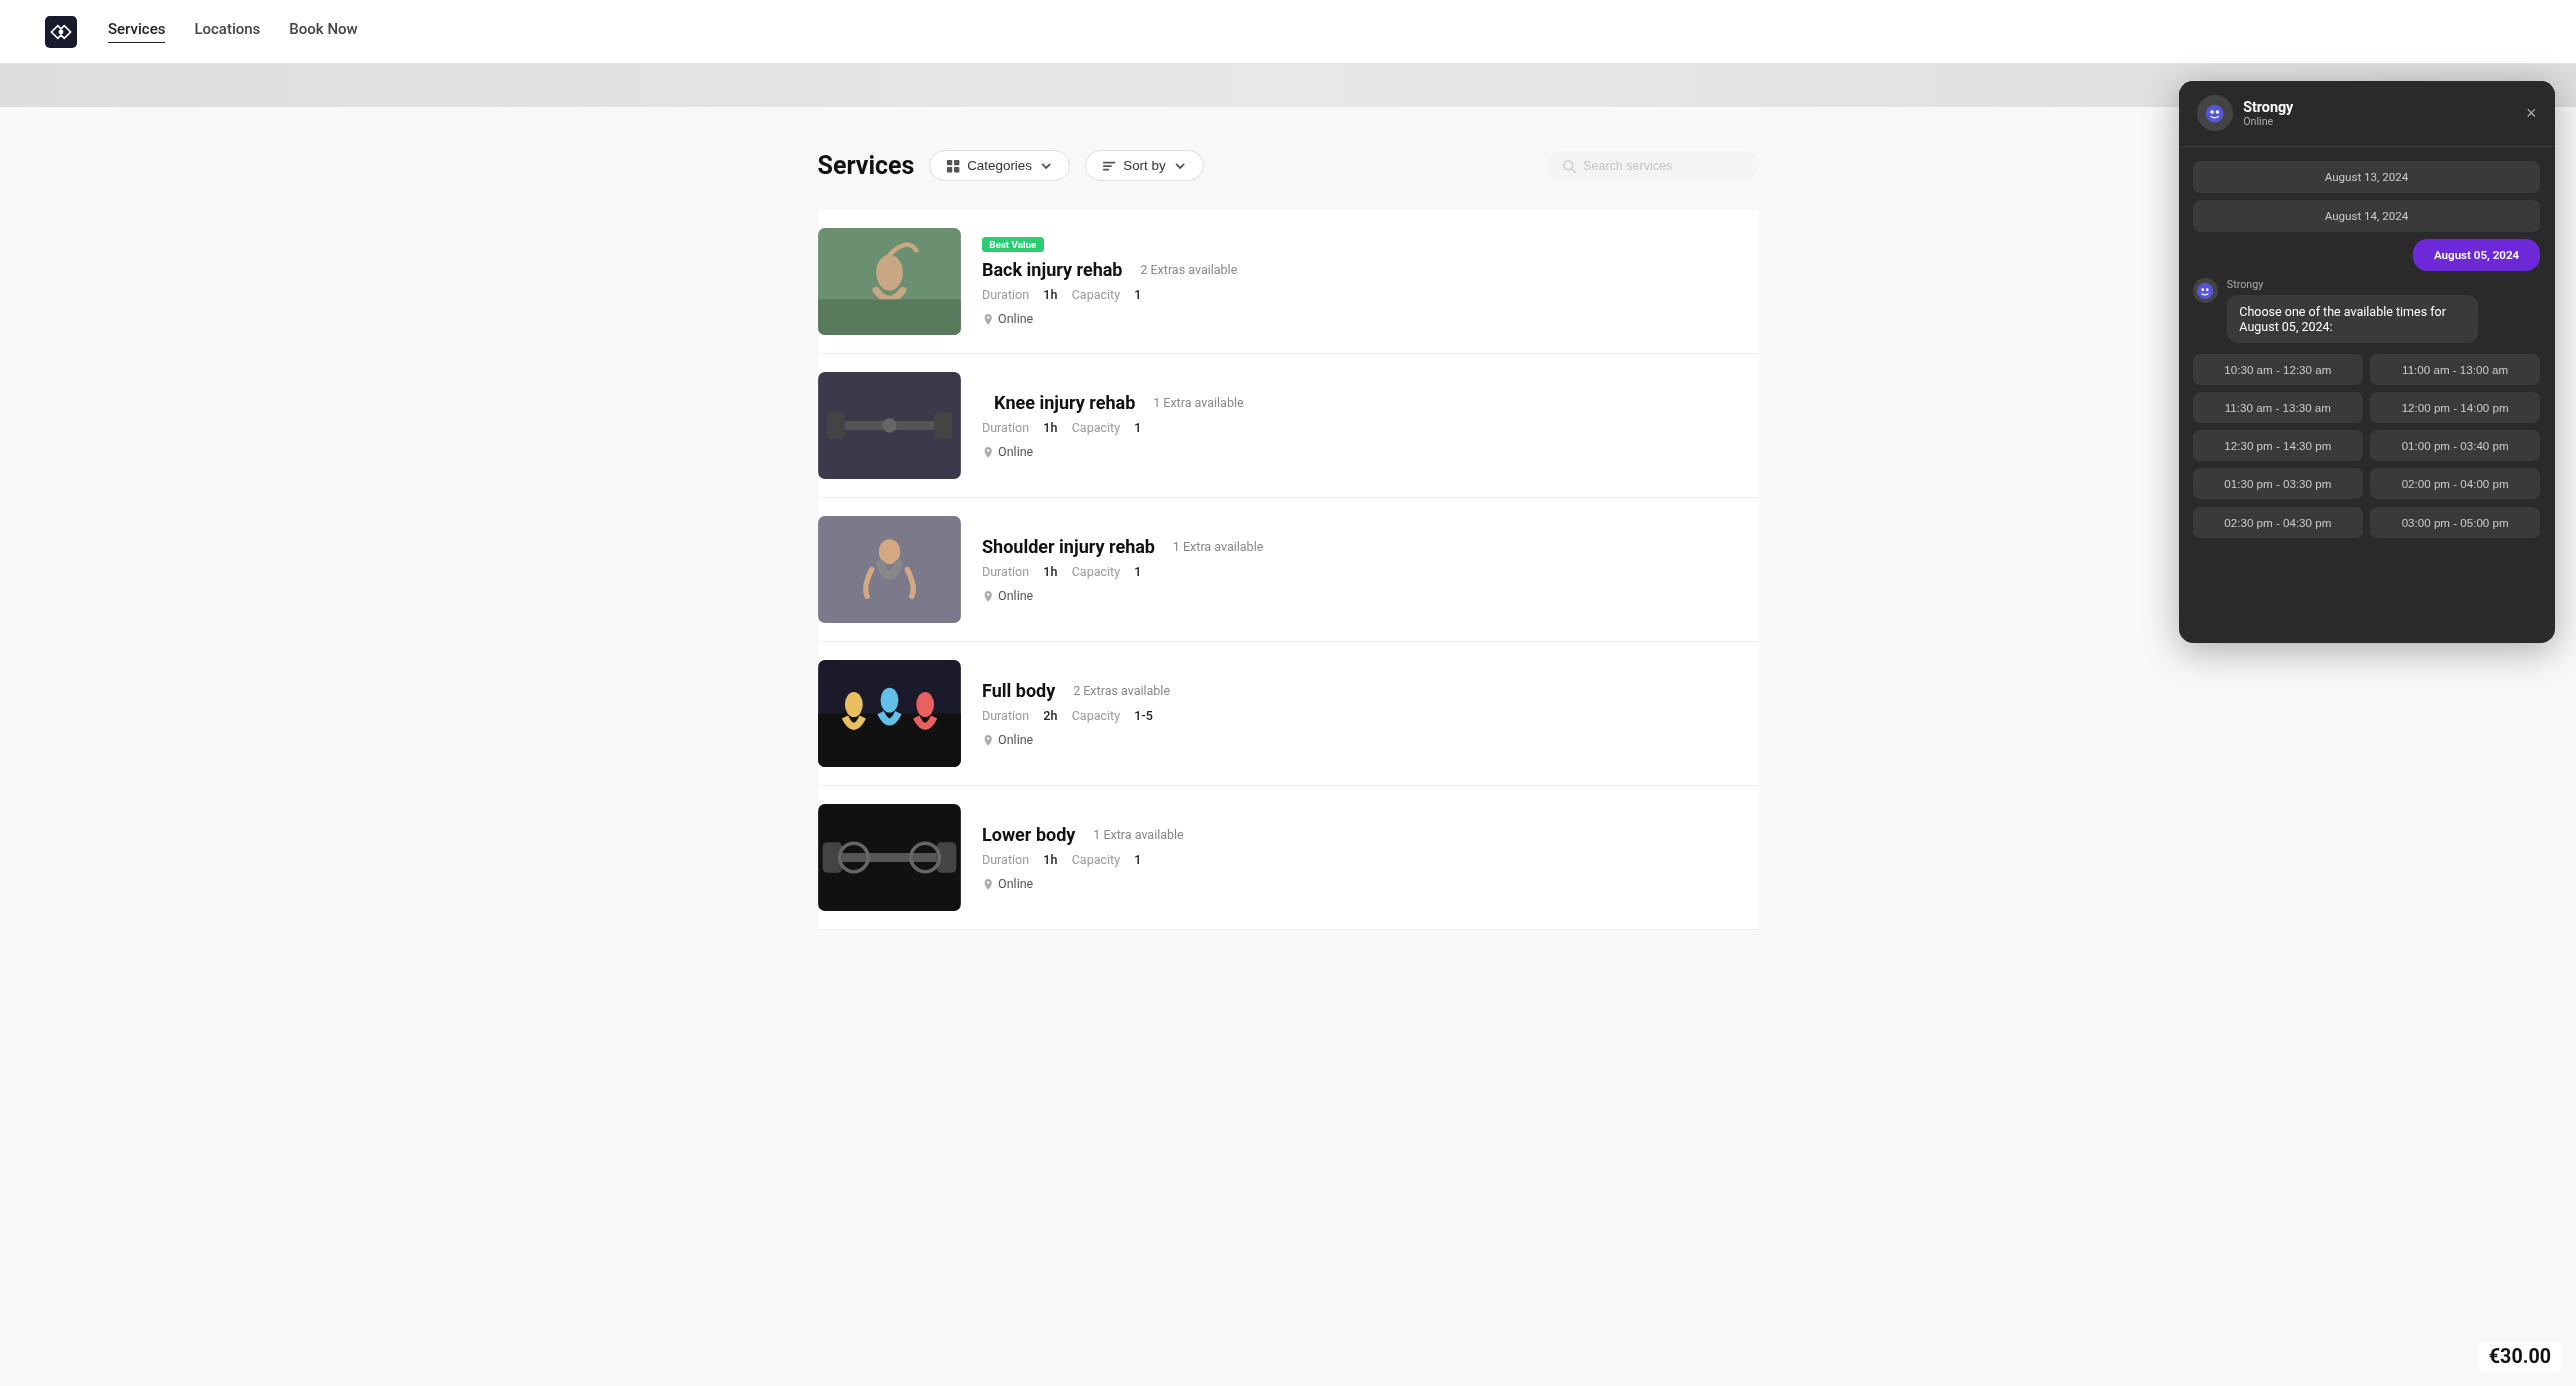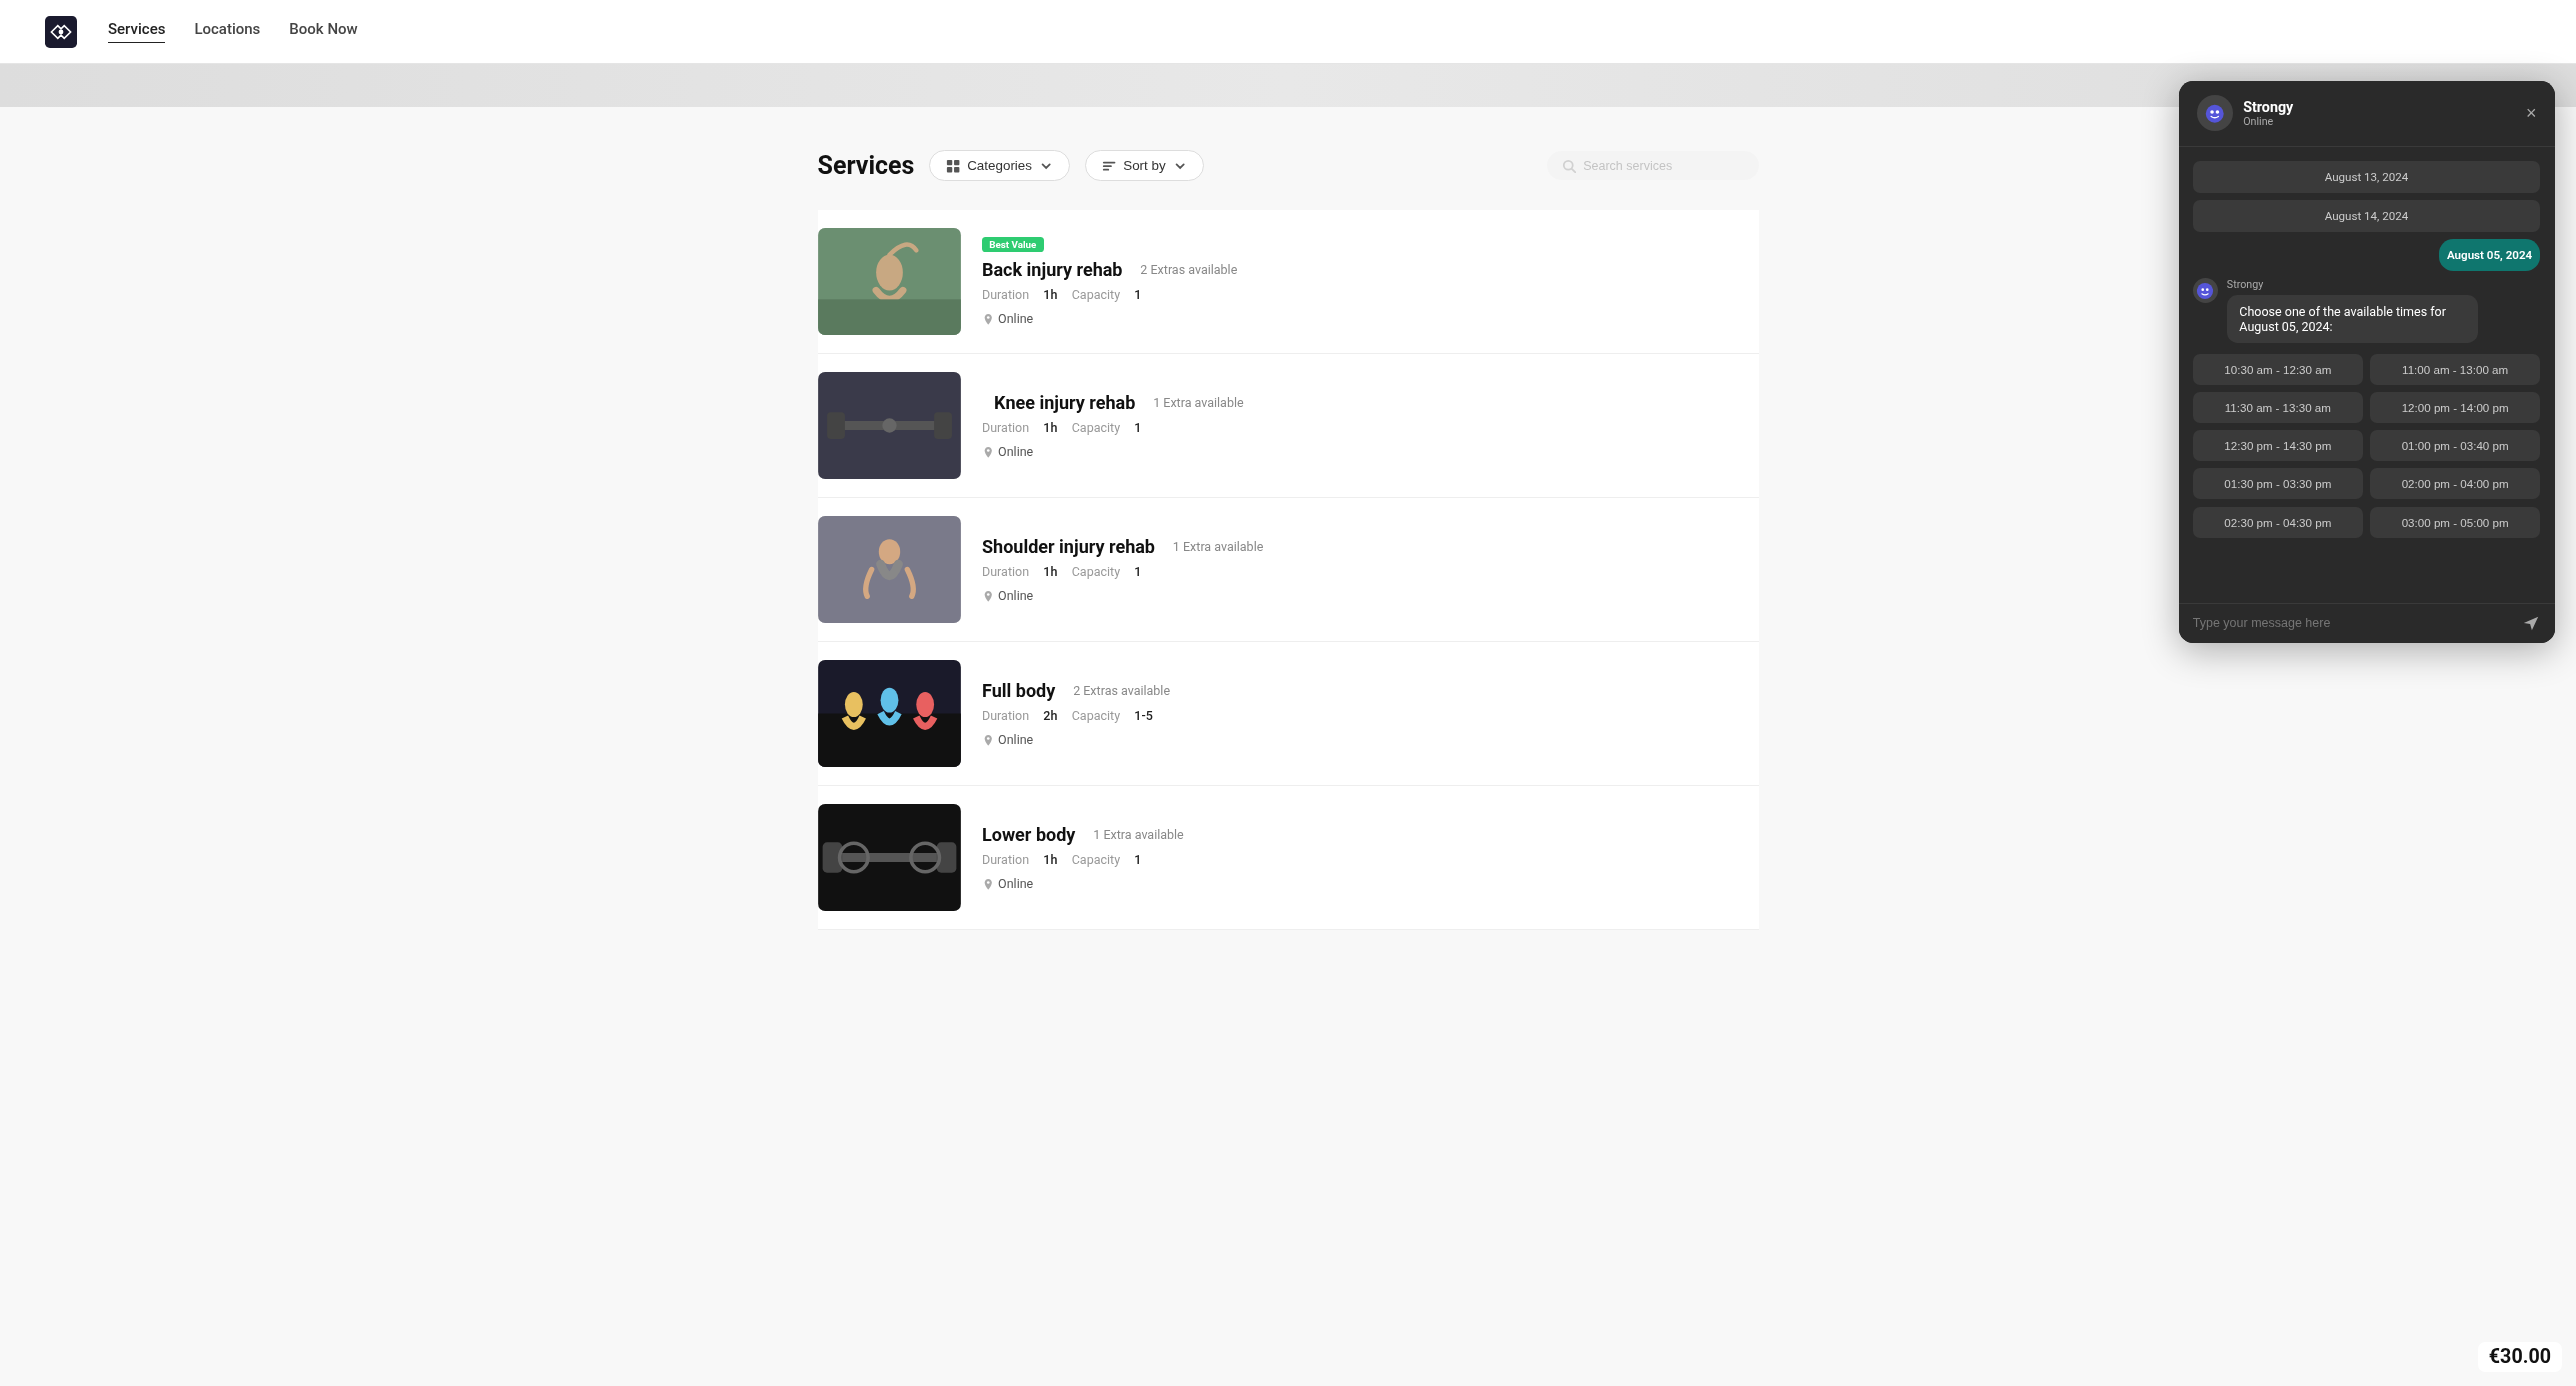--- a/index.html
+++ b/index.html
@@ -210,25 +210,25 @@
     .date-bubble {
       background: #3a3a3a;
       color: #ccc;
       font-size: 11.6px;
       border-radius: 7.2px;
       padding: 9px 14.3px;
       text-align: center;
       cursor: pointer;
     }
     .date-bubble.active {
-      background: #0f766e;
+      background: #6d28d9;
       color: #fff;
       align-self: flex-end;
       border-radius: 14.3px;
-      padding: 9px 8px;
+      padding: 9px 21px;
       font-weight: 600;
     }
 
     .bot-msg-row {
       display: flex;
       align-items: flex-start;
       gap: 9px;
     }
     .bot-msg-avatar {
       width: 25px;
@@ -572,24 +572,16 @@
         <button class="time-slot">12:00 pm - 14:00 pm</button>
         <button class="time-slot">12:30 pm - 14:30 pm</button>
         <button class="time-slot">01:00 pm - 03:40 pm</button>
         <button class="time-slot">01:30 pm - 03:30 pm</button>
         <button class="time-slot">02:00 pm - 04:00 pm</button>
         <button class="time-slot">02:30 pm - 04:30 pm</button>
         <button class="time-slot">03:00 pm - 05:00 pm</button>
       </div>
     </div>
 
-  <div class="chat-input-area">
-    <input type="text" class="chat-input" id="chat-input" placeholder="Type your message here" style="">
-    <button class="chat-send-btn">
-      <svg width="18" height="18" viewBox="0 0 20 20" fill="none">
-        <path d="M2 10L18 3L11 18L9 11Z" fill="#aaa"></path>
-      </svg>
-    </button>
-  </div>
 </div>
 
 <div class="price-corner">€30.00</div>
 
 
 </body></html>

